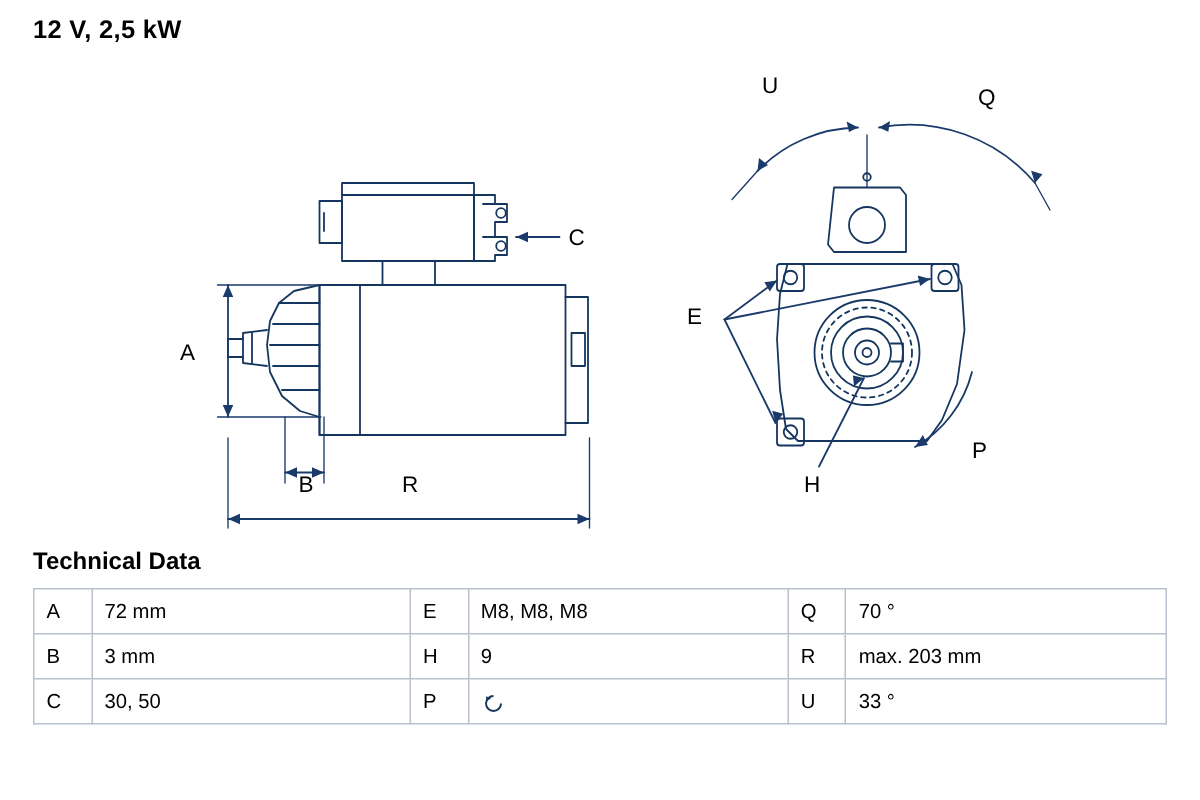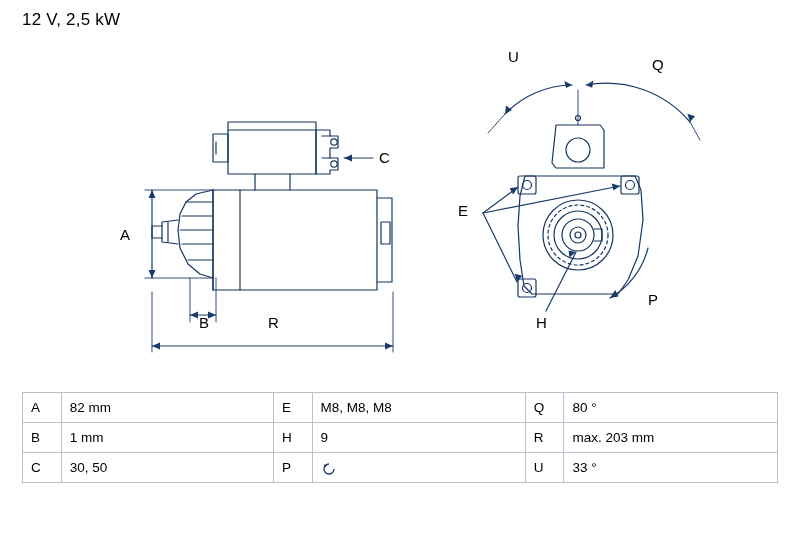--- a/index.html
+++ b/index.html
@@ -18,21 +18,21 @@
   #page {
     position: relative;
     width: 800px;
     height: 533px;
   }
   .title {
     position: absolute;
     left: 22px;
     top: 10px;
     font-size: 17px;
-    font-weight: normal;
+    font-weight: bold;
     letter-spacing: 0.2px;
   }
   .drawing {
     position: absolute;
     left: 0;
     top: 30px;
     width: 800px;
     height: 330px;
   }
   .tech-title {
@@ -190,34 +190,35 @@
       <text x="379" y="133">C</text>
       <text x="458" y="186">E</text>
       <text x="536" y="298">H</text>
       <text x="648" y="275">P</text>
       <text x="652" y="40">Q</text>
       <text x="268" y="298">R</text>
       <text x="508" y="32">U</text>
     </g>
   </svg>
 
+  <div class="tech-title">Technical Data</div>
 
   <table class="tech">
     <tbody>
       <tr>
         <td class="key">A</td>
-        <td class="val">82 mm</td>
+        <td class="val">72 mm</td>
         <td class="key">E</td>
         <td class="val">M8, M8, M8</td>
         <td class="key">Q</td>
-        <td class="val">80 °</td>
+        <td class="val">70 °</td>
       </tr>
       <tr>
         <td class="key">B</td>
-        <td class="val">1 mm</td>
+        <td class="val">3 mm</td>
         <td class="key">H</td>
         <td class="val">9</td>
         <td class="key">R</td>
         <td class="val">max. 203 mm</td>
       </tr>
       <tr>
         <td class="key">C</td>
         <td class="val">30, 50</td>
         <td class="key">P</td>
         <td class="val">

